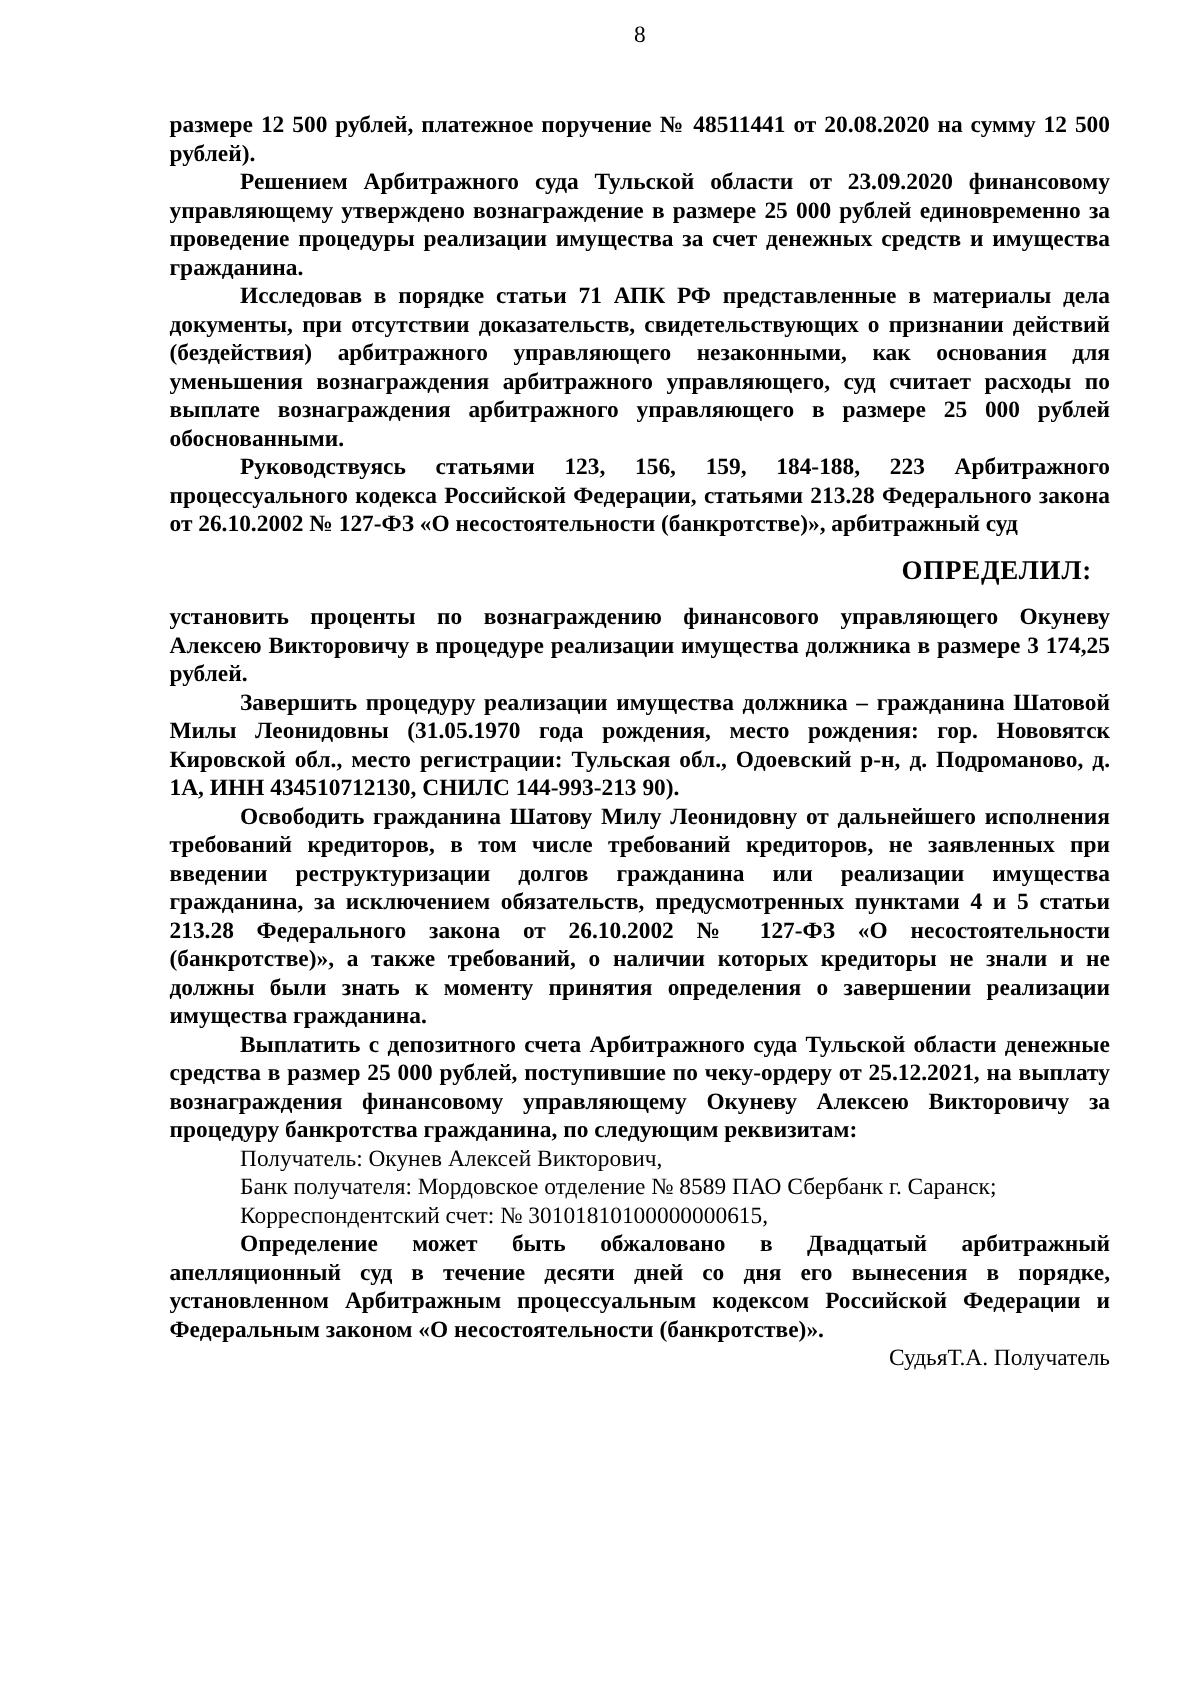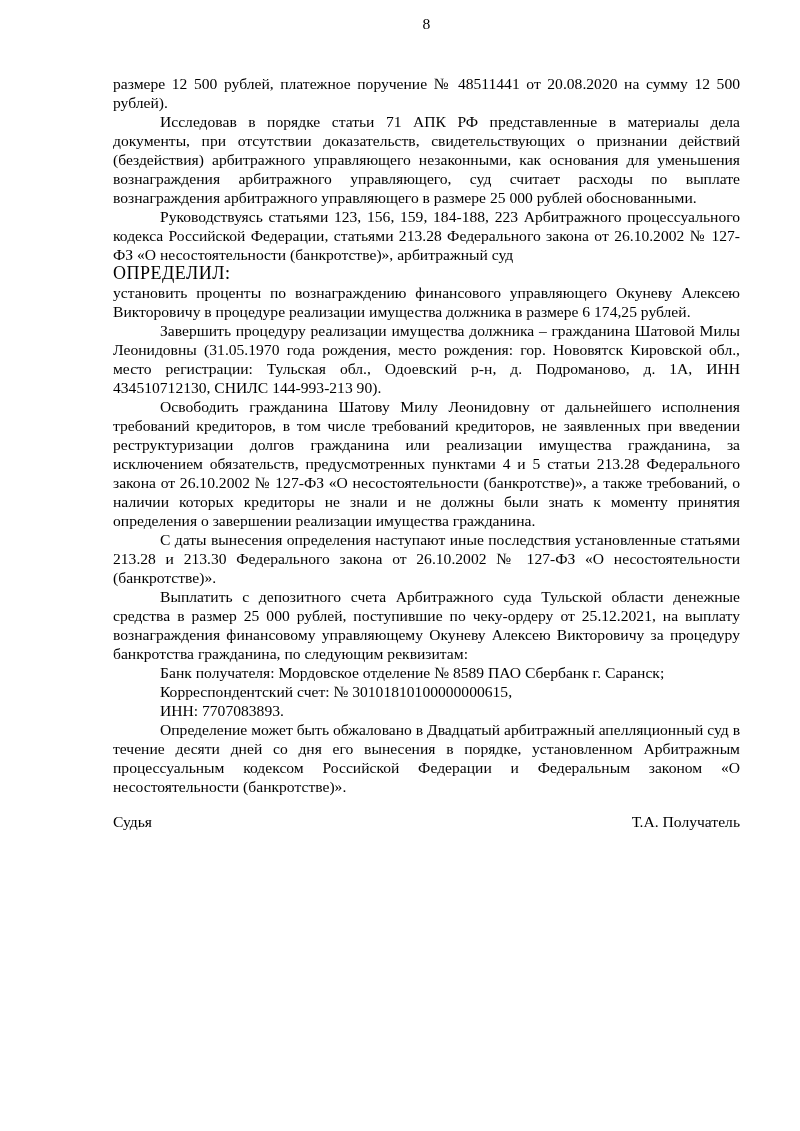--- a/index.html
+++ b/index.html
@@ -27,76 +27,76 @@
     top: 14px;
     width: 627px;
   }
   .page-number {
     text-align: center;
     margin-bottom: 41px;
   }
   .para {
     margin: 0;
     text-align: justify;
+    font-weight: bold;
   }
   .para.indent {
     text-indent: 47px;
   }
   .ruling-heading {
-    margin: 0;
-    text-align: left;
-    font-weight: normal;
+    margin: 12px;
+    text-align: right;
+    font-weight: bold;
     font-size: 18px;
     line-height: 19px;
     letter-spacing: 0.5px;
   }
   .detail-line {
     margin: 0;
     padding-left: 47px;
     text-align: left;
   }
   .signature-row {
     display: flex;
-    justify-content: space-between;
-    margin-top: 16px;
+    justify-content: flex-end;
   }
 </style>
 </head>
 <body>
 
 <div class="page">
   <div class="content">
 
     <div class="page-number">8</div>
 
     <p class="para">размере 12 500 рублей, платежное поручение № 48511441 от 20.08.2020 на сумму 12 500 рублей).</p>
 
+    <p class="para indent">Решением Арбитражного суда Тульской области от 23.09.2020 финансовому управляющему утверждено вознаграждение в размере 25 000 рублей единовременно за проведение процедуры реализации имущества за счет денежных средств и имущества гражданина.</p>
 
     <p class="para indent">Исследовав в порядке статьи 71 АПК РФ представленные в материалы дела документы, при отсутствии доказательств, свидетельствующих о признании действий (бездействия) арбитражного управляющего незаконными, как основания для уменьшения вознаграждения арбитражного управляющего, суд считает расходы по выплате вознаграждения арбитражного управляющего в размере 25 000 рублей обоснованными.</p>
 
     <p class="para indent">Руководствуясь статьями 123, 156, 159, 184-188, 223 Арбитражного процессуального кодекса Российской Федерации, статьями 213.28 Федерального закона от 26.10.2002 № 127-ФЗ «О несостоятельности (банкротстве)», арбитражный суд</p>
 
     <p class="ruling-heading">ОПРЕДЕЛИЛ:</p>
 
-    <p class="para">установить проценты по вознаграждению финансового управляющего Окуневу Алексею Викторовичу в процедуре реализации имущества должника в размере 6 174,25 рублей.</p>
+    <p class="para">установить проценты по вознаграждению финансового управляющего Окуневу Алексею Викторовичу в процедуре реализации имущества должника в размере 3 174,25 рублей.</p>
 
 
     <p class="para indent">Завершить процедуру реализации имущества должника – гражданина Шатовой Милы Леонидовны (31.05.1970 года рождения, место рождения: гор. Нововятск Кировской обл., место регистрации: Тульская обл., Одоевский р-н, д. Подроманово, д. 1А, ИНН 434510712130, СНИЛС 144-993-213 90).</p>
 
 
     <p class="para indent">Освободить гражданина Шатову Милу Леонидовну от дальнейшего исполнения требований кредиторов, в том числе требований кредиторов, не заявленных при введении реструктуризации долгов гражданина или реализации имущества гражданина, за исключением обязательств, предусмотренных пунктами 4 и 5 статьи 213.28 Федерального закона от 26.10.2002 № 127-ФЗ «О несостоятельности (банкротстве)», а также требований, о наличии которых кредиторы не знали и не должны были знать к моменту принятия определения о завершении реализации имущества гражданина.</p>
 
-    <p class="para indent">С даты вынесения определения наступают иные последствия установленные статьями 213.28 и 213.30 Федерального закона от 26.10.2002 № 127-ФЗ «О несостоятельности (банкротстве)».</p>
 
     <p class="para indent">Выплатить с депозитного счета Арбитражного суда Тульской области денежные средства в размер 25 000 рублей, поступившие по чеку-ордеру от 25.12.2021, на выплату вознаграждения финансовому управляющему Окуневу Алексею Викторовичу за процедуру банкротства гражданина, по следующим реквизитам:</p>
 
     <div>
+      <p class="detail-line">Получатель: Окунев Алексей Викторович,</p>
       <p class="detail-line">Банк получателя: Мордовское отделение № 8589 ПАО Сбербанк г. Саранск;</p>
       <p class="detail-line">Корреспондентский счет:  № 30101810100000000615,</p>
-      <p class="detail-line">ИНН: 7707083893.</p>
     </div>
 
     <p class="para indent">Определение может быть обжаловано в Двадцатый арбитражный апелляционный суд в течение десяти дней со дня его вынесения в порядке, установленном Арбитражным процессуальным кодексом Российской Федерации и Федеральным законом «О несостоятельности (банкротстве)».</p>
 
     <div class="signature-row">
       <span>Судья</span>
       <span>Т.А. Получатель</span>
     </div>
 
   </div>

